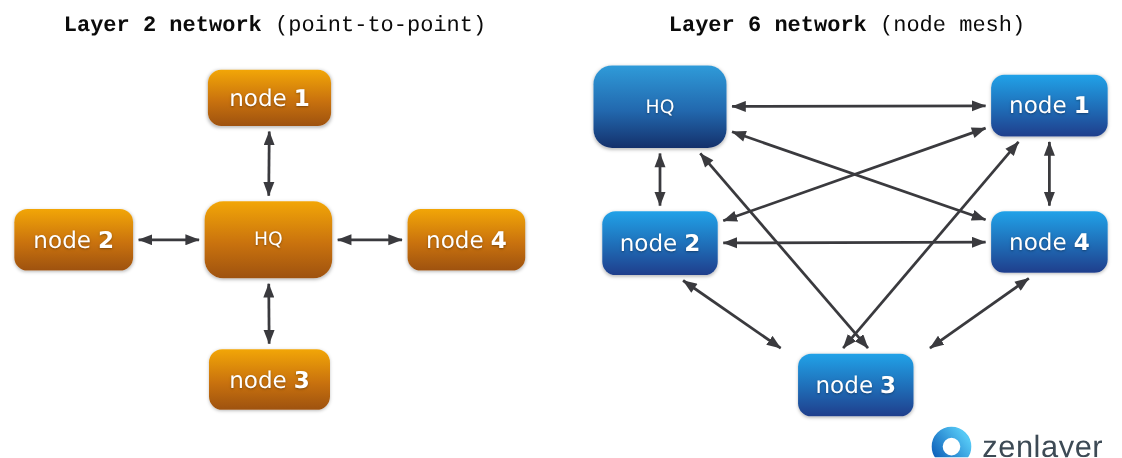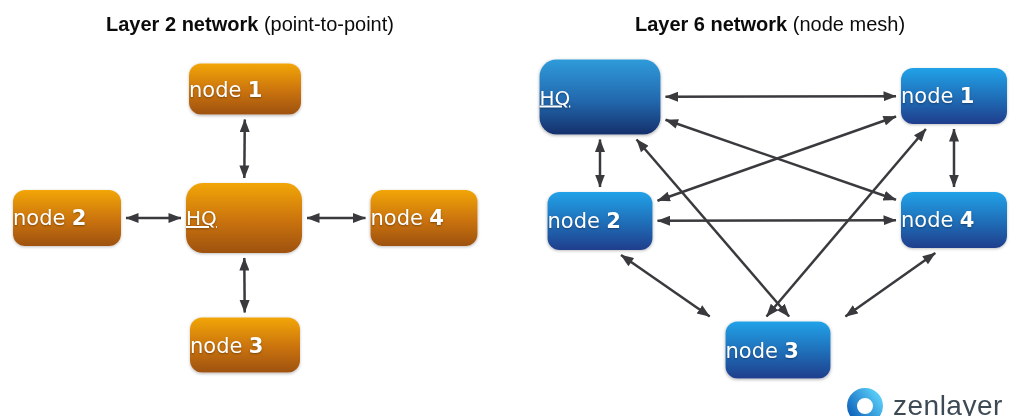--- a/index.html
+++ b/index.html
@@ -2,34 +2,34 @@
 <html><head>
 <meta charset="utf-8">
 <style>
   html,body{margin:0;padding:0;background:#ffffff;}
   .stage{
     position:relative;width:1020px;height:416px;background:#ffffff;overflow:hidden;
     font-family:"Liberation Sans",sans-serif;
   }
   .title{
     position:absolute;top:11px;height:26px;line-height:26px;
-    text-align:center;font-size:20px;color:#0b0b0b;white-space:nowrap;
+    text-align:center;font-size:20px;color:#0b0b0b;white-space:nowrap;font-family:Liberation Mono, monospace;
   }
   .title b{font-weight:700;}
   .title span{font-weight:400;}
   #arrow-layer{position:absolute;left:0;top:0;pointer-events:none;}
   .node{
     position:absolute;transform:translate(-50%,-50%);
-    display:flex;align-items:center;justify-content:flex-start;
+    display:flex;align-items:center;justify-content:center;
     color:#ffffff;font-family:"DejaVu Sans",sans-serif;font-size:21px;
     text-shadow:0 1px 2px rgba(0,0,0,0.35);
     box-shadow:0 1px 3px rgba(0,0,0,0.25);
     white-space:nowrap;
   }
-  .node.hq{font-size:20px;text-decoration:underline;}
+  .node.hq{font-size:17px;}
   .node .num{font-weight:700;margin-left:0.30em;}
   .node .num:empty{display:none;margin:0;}
   .logo{
     position:absolute;left:846px;top:385px;height:42px;
     display:flex;align-items:center;gap:9px;
   }
   .logo-text{
     font-family:"Liberation Sans",sans-serif;font-size:28px;font-weight:400;
     letter-spacing:0.5px;line-height:42px;
   }

